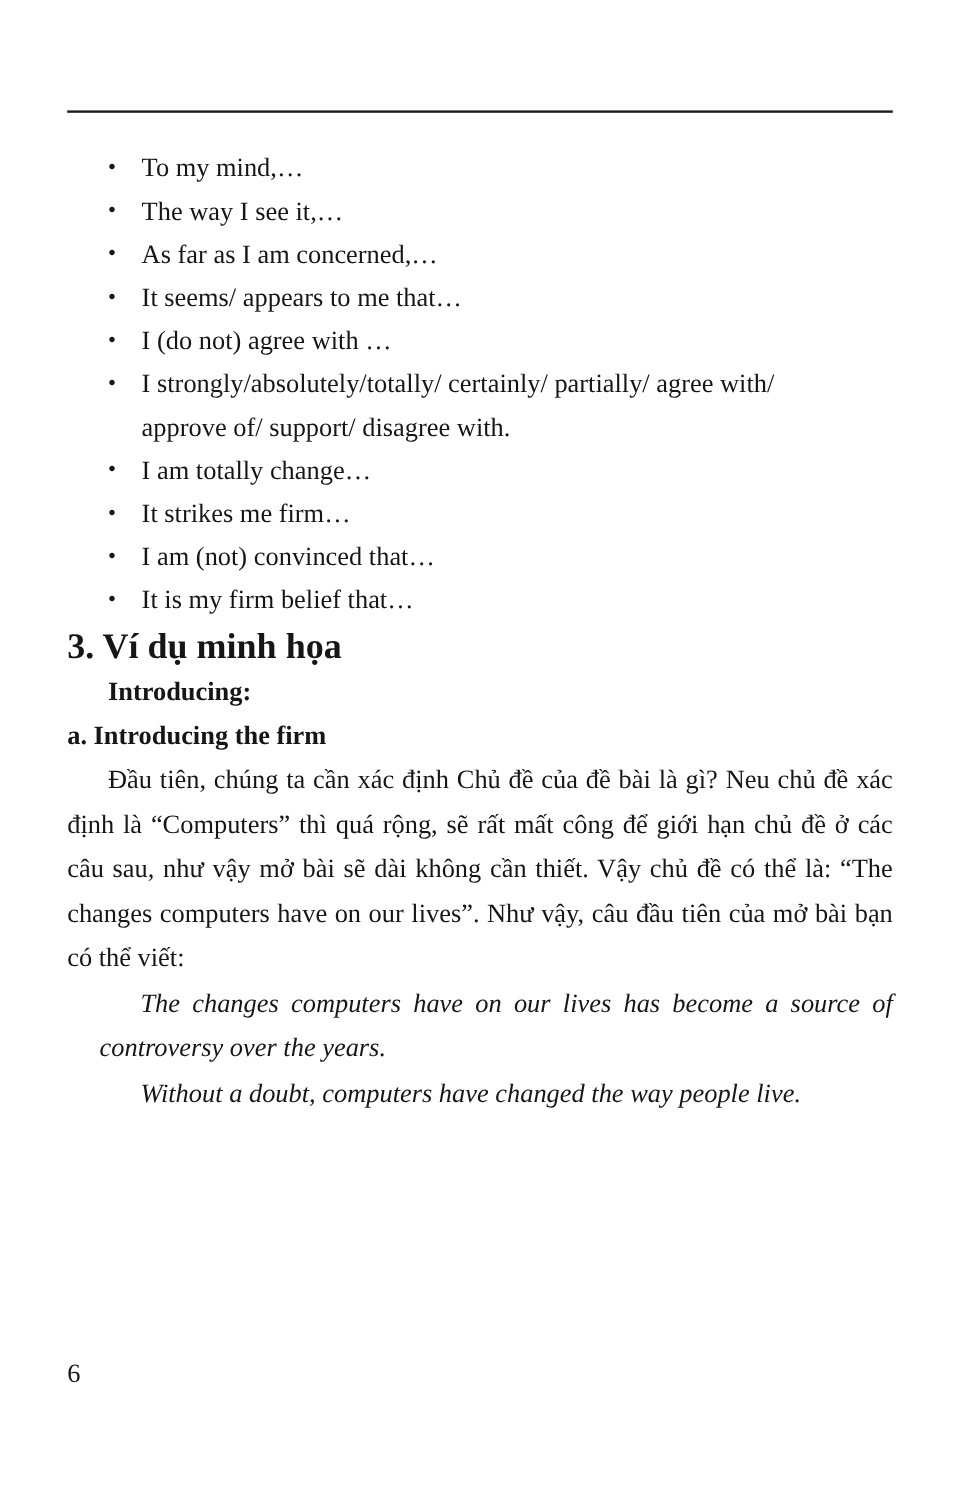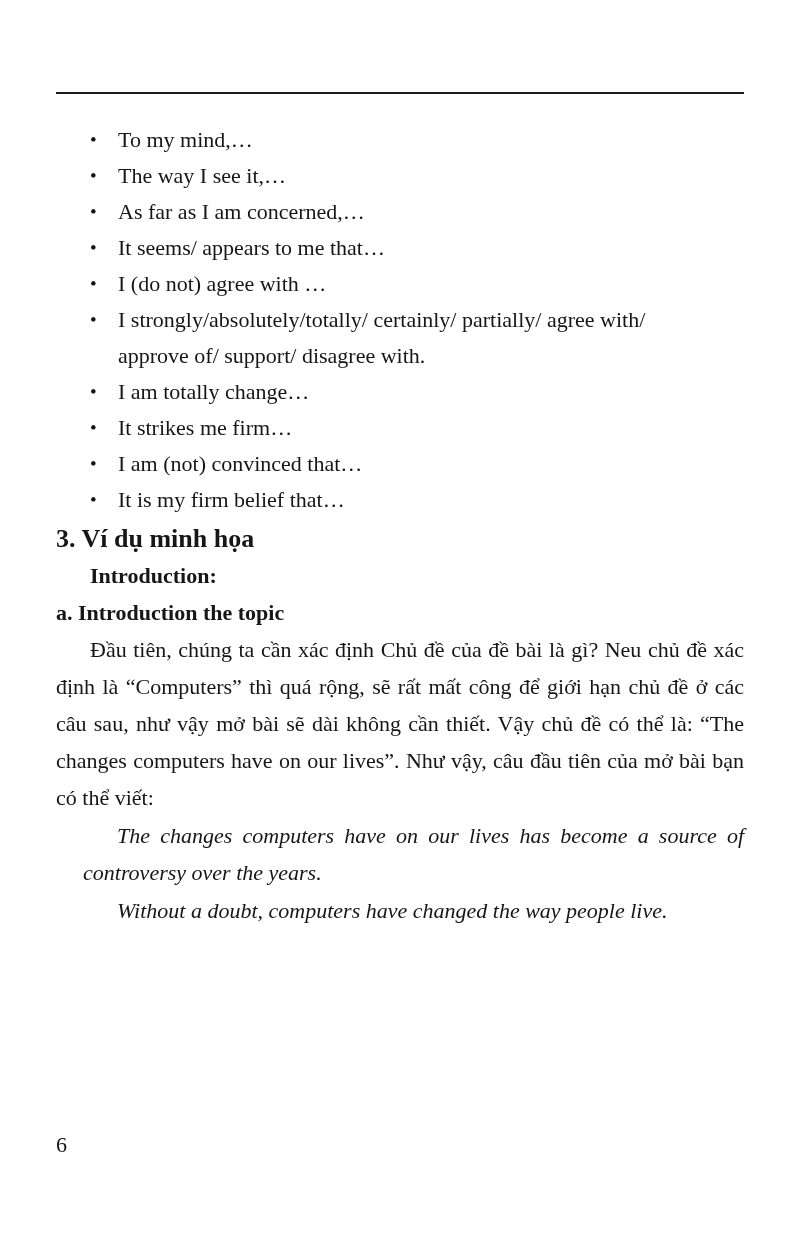--- a/index.html
+++ b/index.html
@@ -40,21 +40,21 @@
     width: 62px;
     padding-left: 34px;
     flex: 0 0 62px;
     font-size: 19px;
   }
   .bullet-text {
     flex: 1;
     padding-right: 30px;
   }
   .section-heading {
-    font-size: 26px;
+    font-size: 30px;
     font-weight: bold;
     line-height: 37px;
     margin-top: 2px;
   }
   p.body-par {
     font-size: 22px;
     line-height: 37px;
     text-align: justify;
     text-indent: 34px;
   }
@@ -132,24 +132,24 @@
       </li>
     <li class="bullet-item">
         <span class="bullet-marker">•</span>
         <span class="bullet-text">It is my firm belief that…</span>
       </li>
   </ul>
 
   <div class="section-heading">3. Ví dụ minh họa</div>
 
 
-  <p class="intro-label">Introduction:</p>
+  <p class="intro-label">Introducing:</p>
 
 
-  <div class="subheading">a. Introduction the topic</div>
+  <div class="subheading">a. Introducing the firm</div>
 
   <p class="body-par">Đầu tiên, chúng ta cần xác định Chủ đề của đề bài là gì? Neu chủ đề xác định là “Computers” thì quá rộng, sẽ rất mất công để giới hạn chủ đề ở các câu sau, như vậy mở bài sẽ dài không cần thiết. Vậy chủ đề có thể là: “The changes computers have on our lives”. Như vậy, câu đầu tiên của mở bài bạn có thể viết:</p>
 
   <p class="example-par">The changes computers have on our lives has become a source of controversy over the years.</p>
 
   <p class="example-par">Without a doubt, computers have changed the way people live.</p>
 
 </div>
 
 <div class="page-number">6</div>

